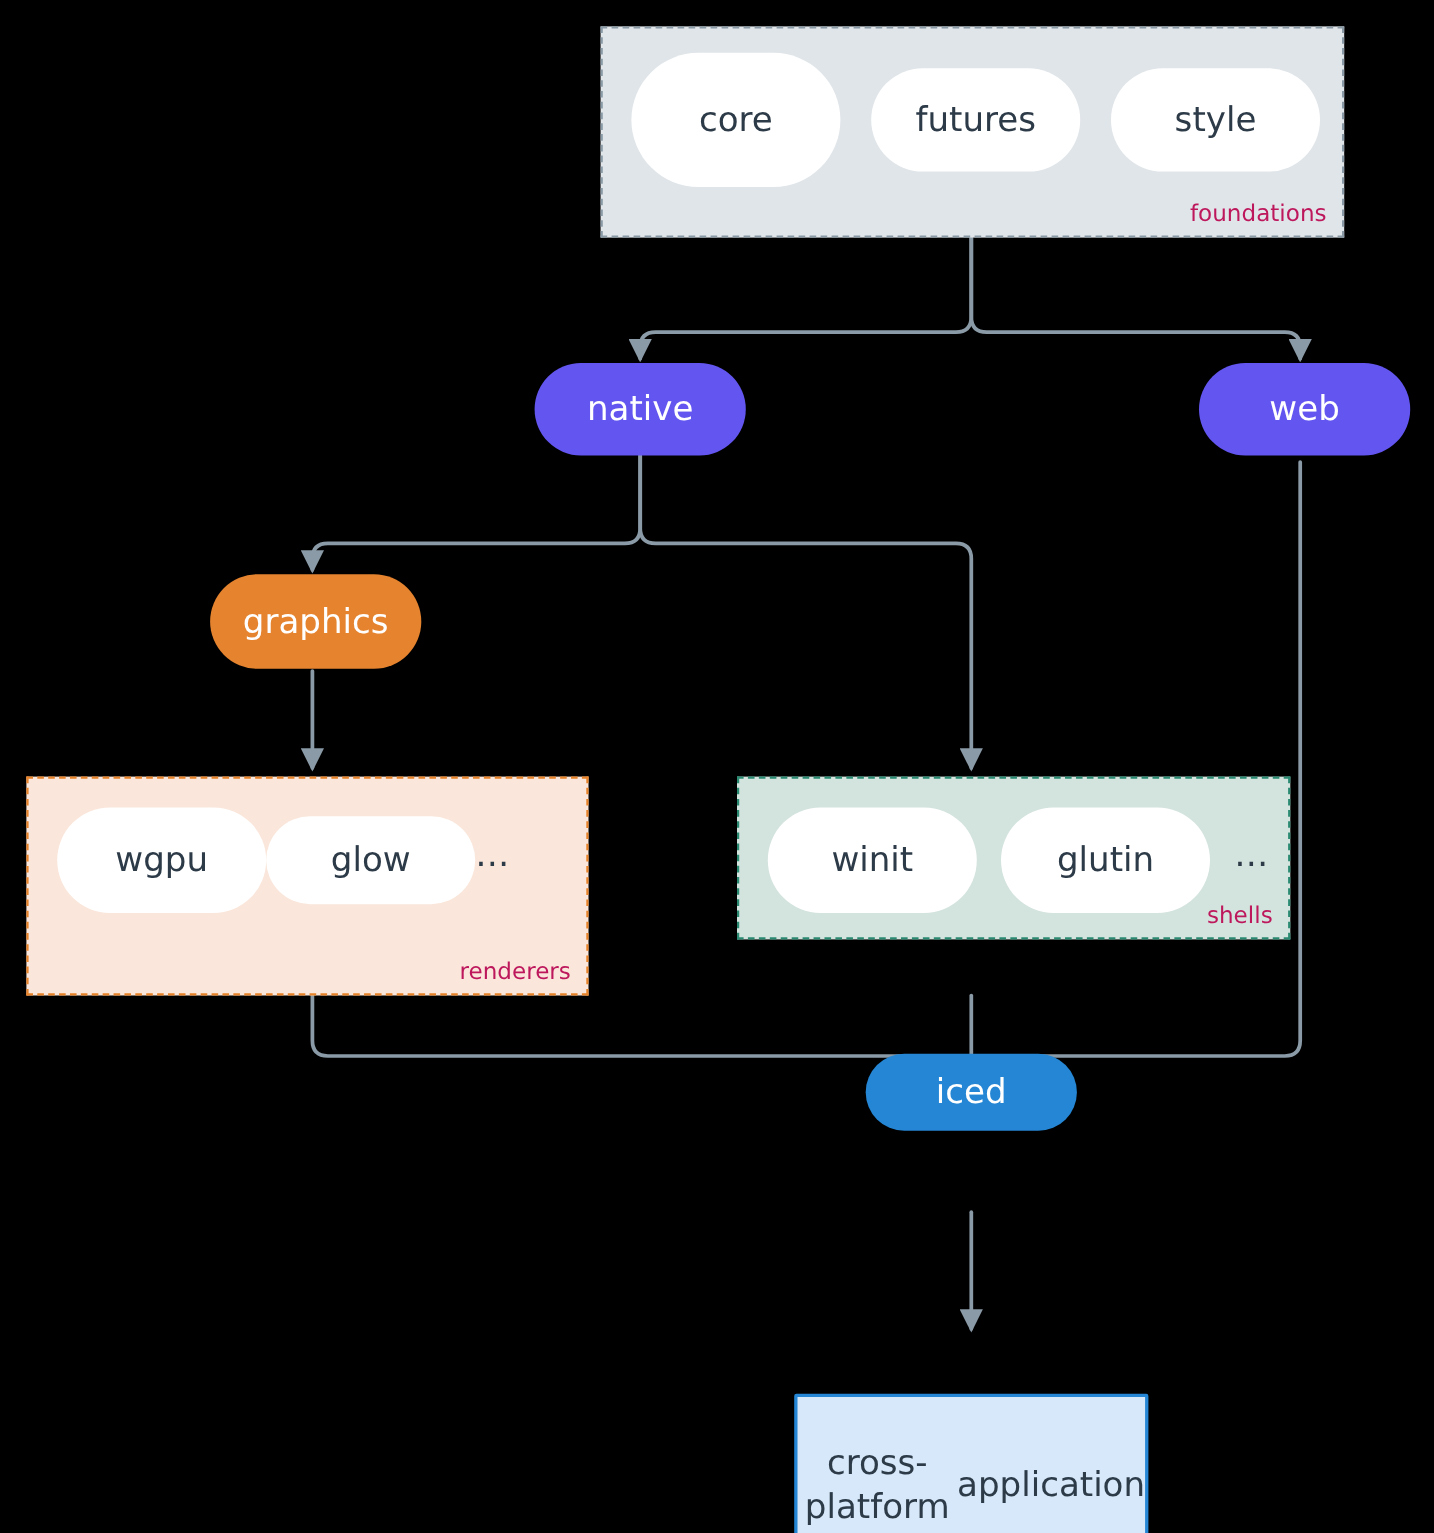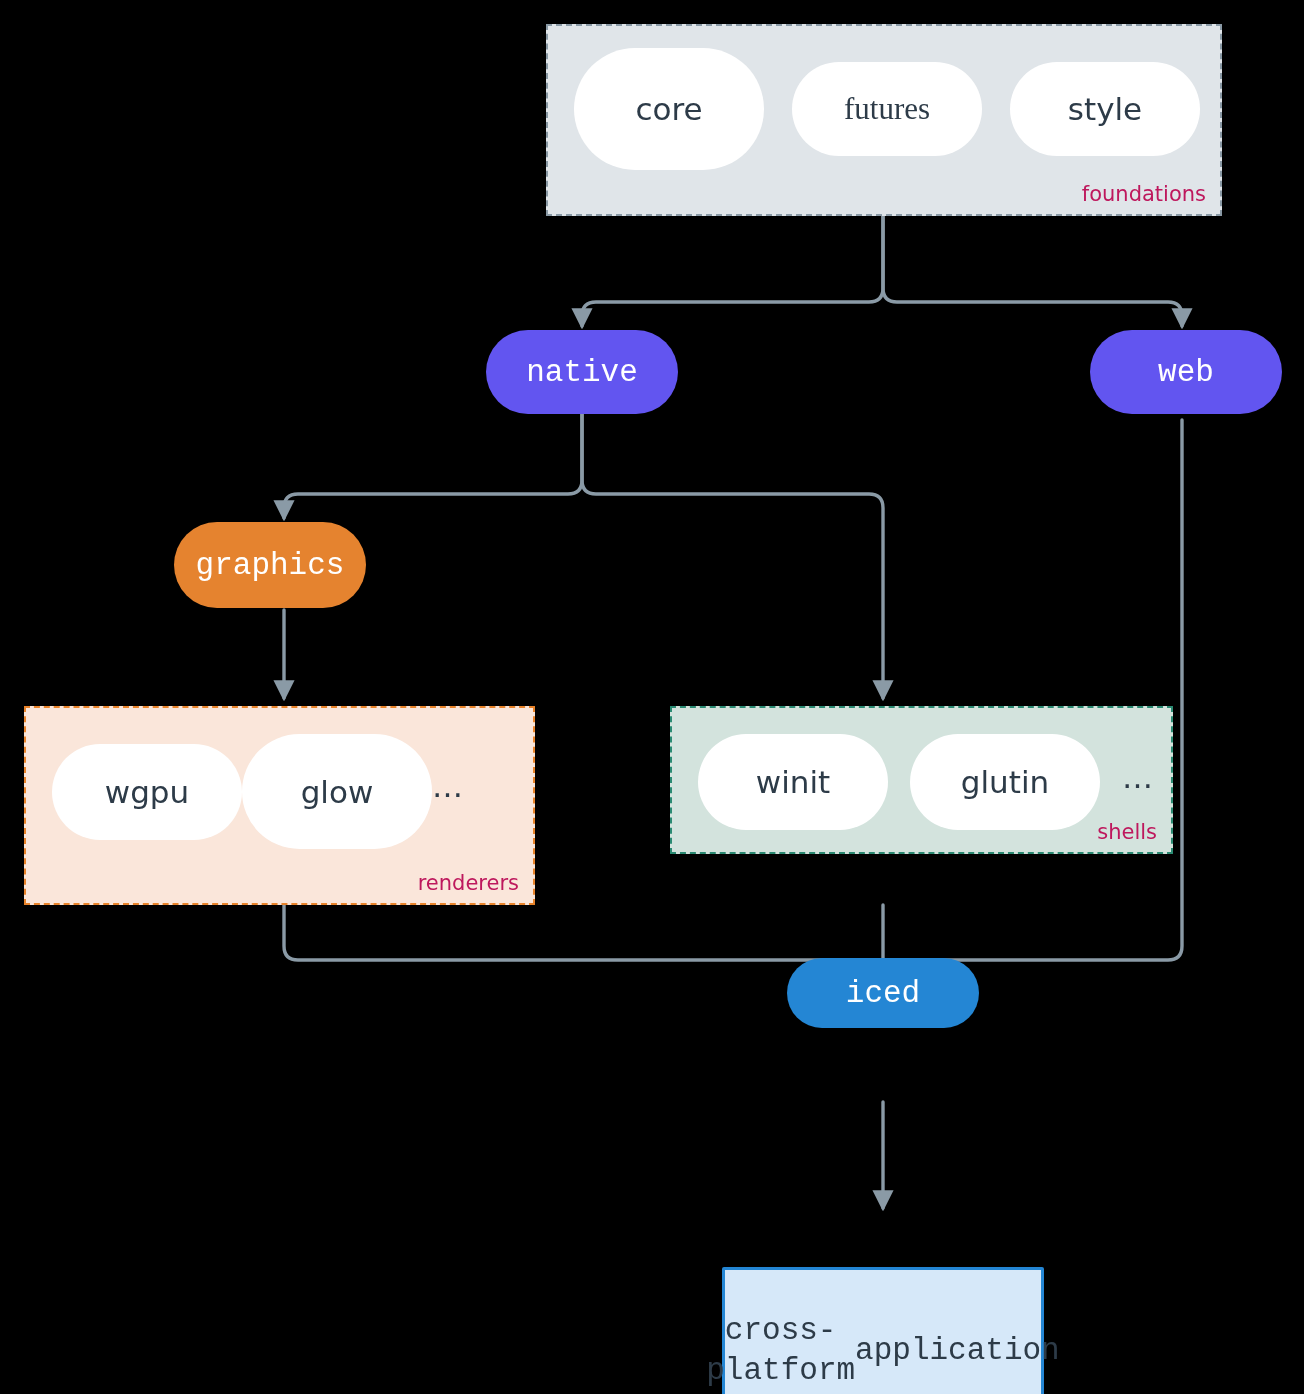--- a/index.html
+++ b/index.html
@@ -71,21 +71,20 @@
   
   .node {
     position: absolute;
     box-sizing: border-box;
     display: flex;
     align-items: center;
     justify-content: center;
     text-align: center;
     font-size: 31px;
     white-space: nowrap;
-    font-family: Liberation Mono, monospace;
   }
   .node-stadium { border-radius: 999px; color: #ffffff; }
   .node-rect {
     border-radius: 2px;
     line-height: 1.28;
     white-space: normal;
     color: #2d3b48;
   }
 </style>
 </head>
@@ -119,48 +118,48 @@
 
       <path d="M 883 1102 L 883 1208" marker-end="url(#arrow)"></path>
     </g>
   </svg>
 
   <div class="cluster" style="left:546px; top:24px; width:676px; height:192px; background:#e0e5e9; border-color:#8a9aa6;">
     <div class="cluster-row" style="left:26px; top:22px; gap:28px;">
       <div class="pill pill-white" style="width:190px; height:122px;">
         <span>core</span>
       </div>
-      <div class="pill pill-white" style="width:190px; height:94px;font-family:Liberation Serif, serif;">
+      <div class="pill pill-white" style="width:190px; height:94px;">
         <span>futures</span>
       </div>
       <div class="pill pill-white" style="width:190px; height:94px;">
         <span>style</span>
       </div>
     </div>
     <div class="cluster-label">foundations</div>
   </div>
 
   <div class="node node-stadium" style="left:486px; top:330px; width:192px; height:84px; background:#6255f0;">
     <span>native</span>
   </div>
 
   <div class="node node-stadium" style="left:1090px; top:330px; width:192px; height:84px; background:#6255f0;">
     <span>web</span>
   </div>
 
-  <div class="node node-stadium" style="left:174px; top:522px; width:192px; height:86px; background:#e5832f;">
+  <div class="node node-stadium" style="left:191px; top:522px; width:192px; height:86px; background:#e5832f;">
     <span>graphics</span>
   </div>
 
   <div class="cluster" style="left:24px; top:706px; width:511px; height:199px; background:#fae6da; border-color:#e8832a;">
     <div class="cluster-row" style="left:26px; top:26px; ">
       <div class="pill pill-white" style="width:190px; height:96px;">
         <span>wgpu</span>
       </div>
-      <div class="pill pill-white" style="width:190px; height:115px;">
+      <div class="pill pill-white" style="width:190px; height:80px;">
         <span>glow</span>
       </div>
       <div class="ellipsis">…</div>
     </div>
     <div class="cluster-label">renderers</div>
   </div>
 
   <div class="cluster" style="left:632px; top:706px; width:503px; height:148px; background:#d3e3dd; border-color:#2a8a72;margin-left:38px;">
     <div class="cluster-row" style="left:26px; top:26px; gap:22px;">
       <div class="pill pill-white" style="width:190px; height:96px;">

